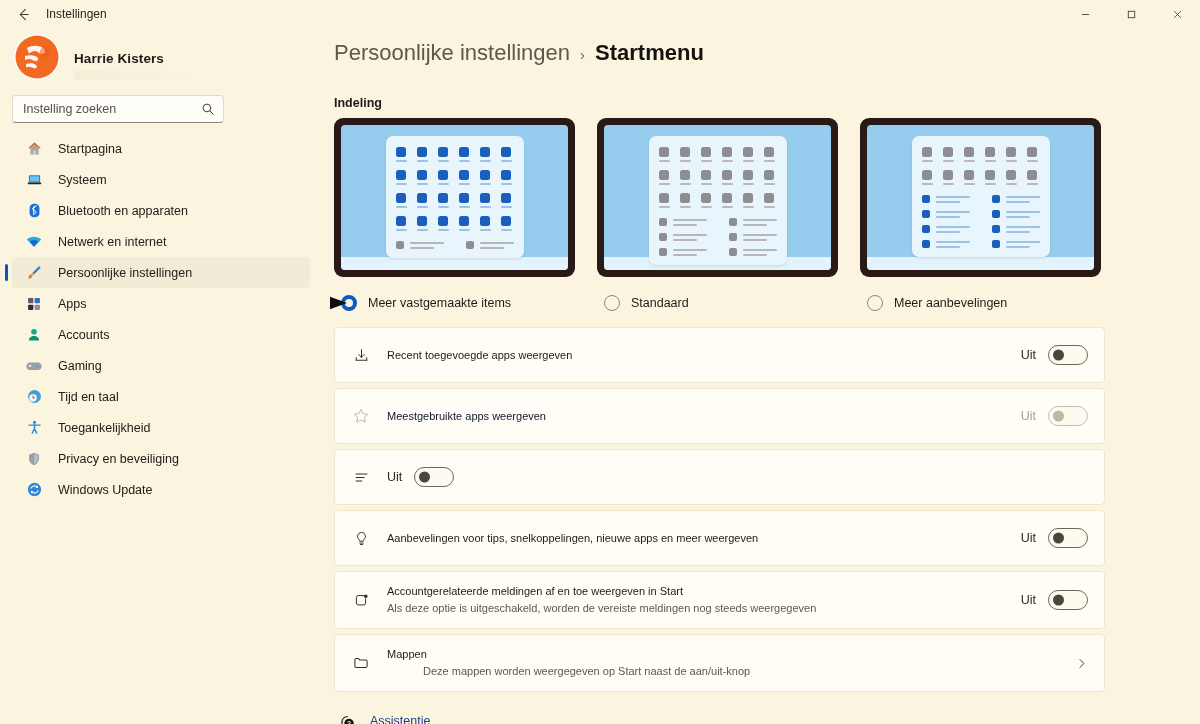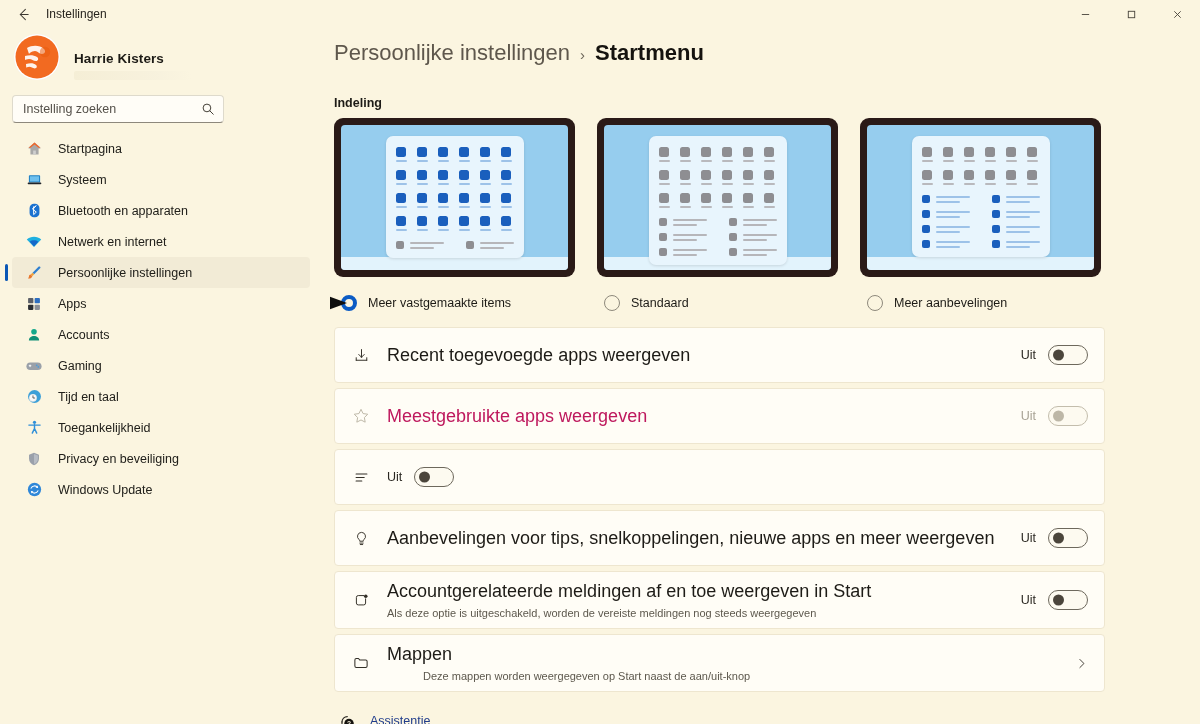--- a/index.html
+++ b/index.html
@@ -322,32 +322,32 @@
   .row.tall { min-height: 58px; align-items: center; }
   .row-icon {
     width: 24px; height: 24px;
     flex: 0 0 24px;
     display: flex; align-items: center; justify-content: center;
     color: #332f27;
     margin-right: 14px;
   }
   .row-text { flex: 1; }
   .row-title {
-    font-size: 18px;
+    font-size: 11px;
     color: #1d1b16;
     line-height: 1.35;
   }
   .row-sub {
     font-size: 11px;
     color: #5d584d;
     margin-top: 2px;
     line-height: 1.35;
   }
   .row.disabled .row-icon { color: #bdb7a7; }
-  .row.disabled .row-title { color: #be185d; }
+  .row.disabled .row-title { color: #0f172a; }
   .row.disabled .toggle-state { color: #a8a294; }
 
   .row-right {
     display: flex;
     align-items: center;
     gap: 12px;
   }
   .toggle-state {
     font-size: 12.5px;
     color: #2a2721;

